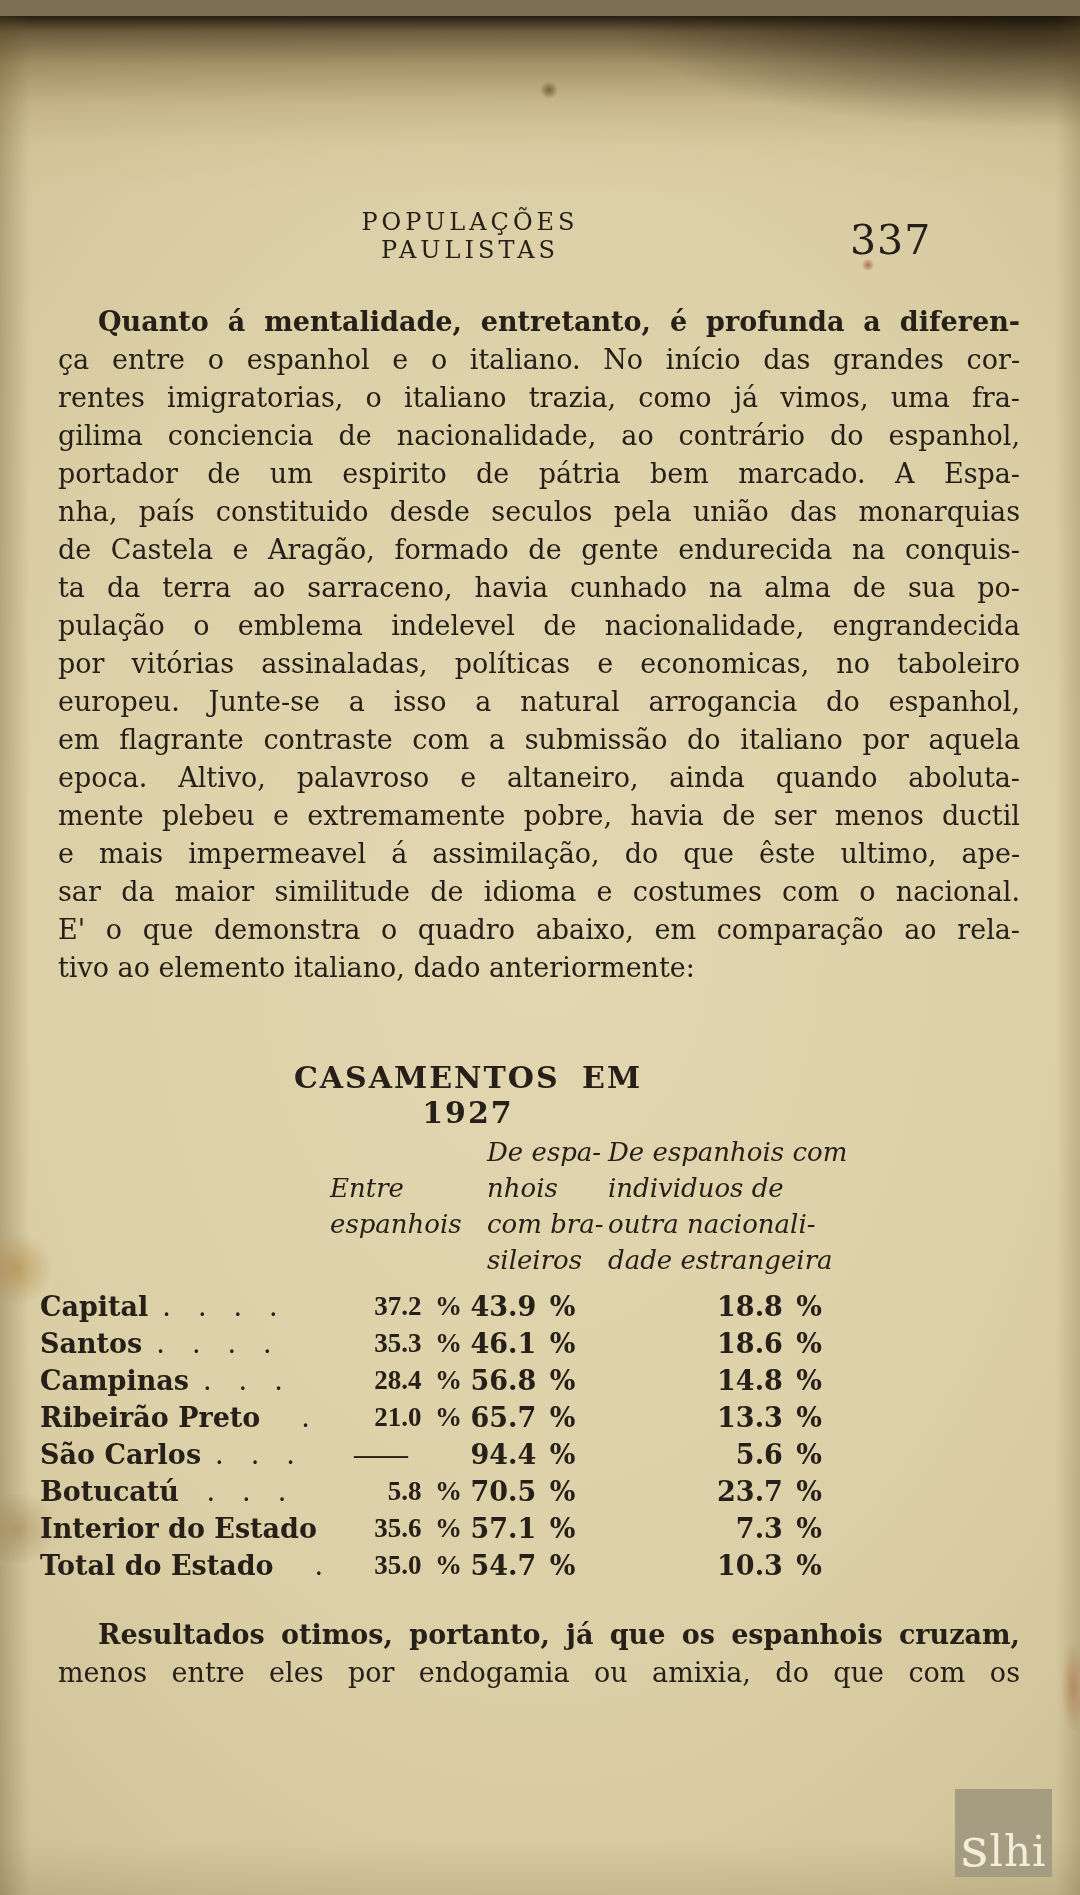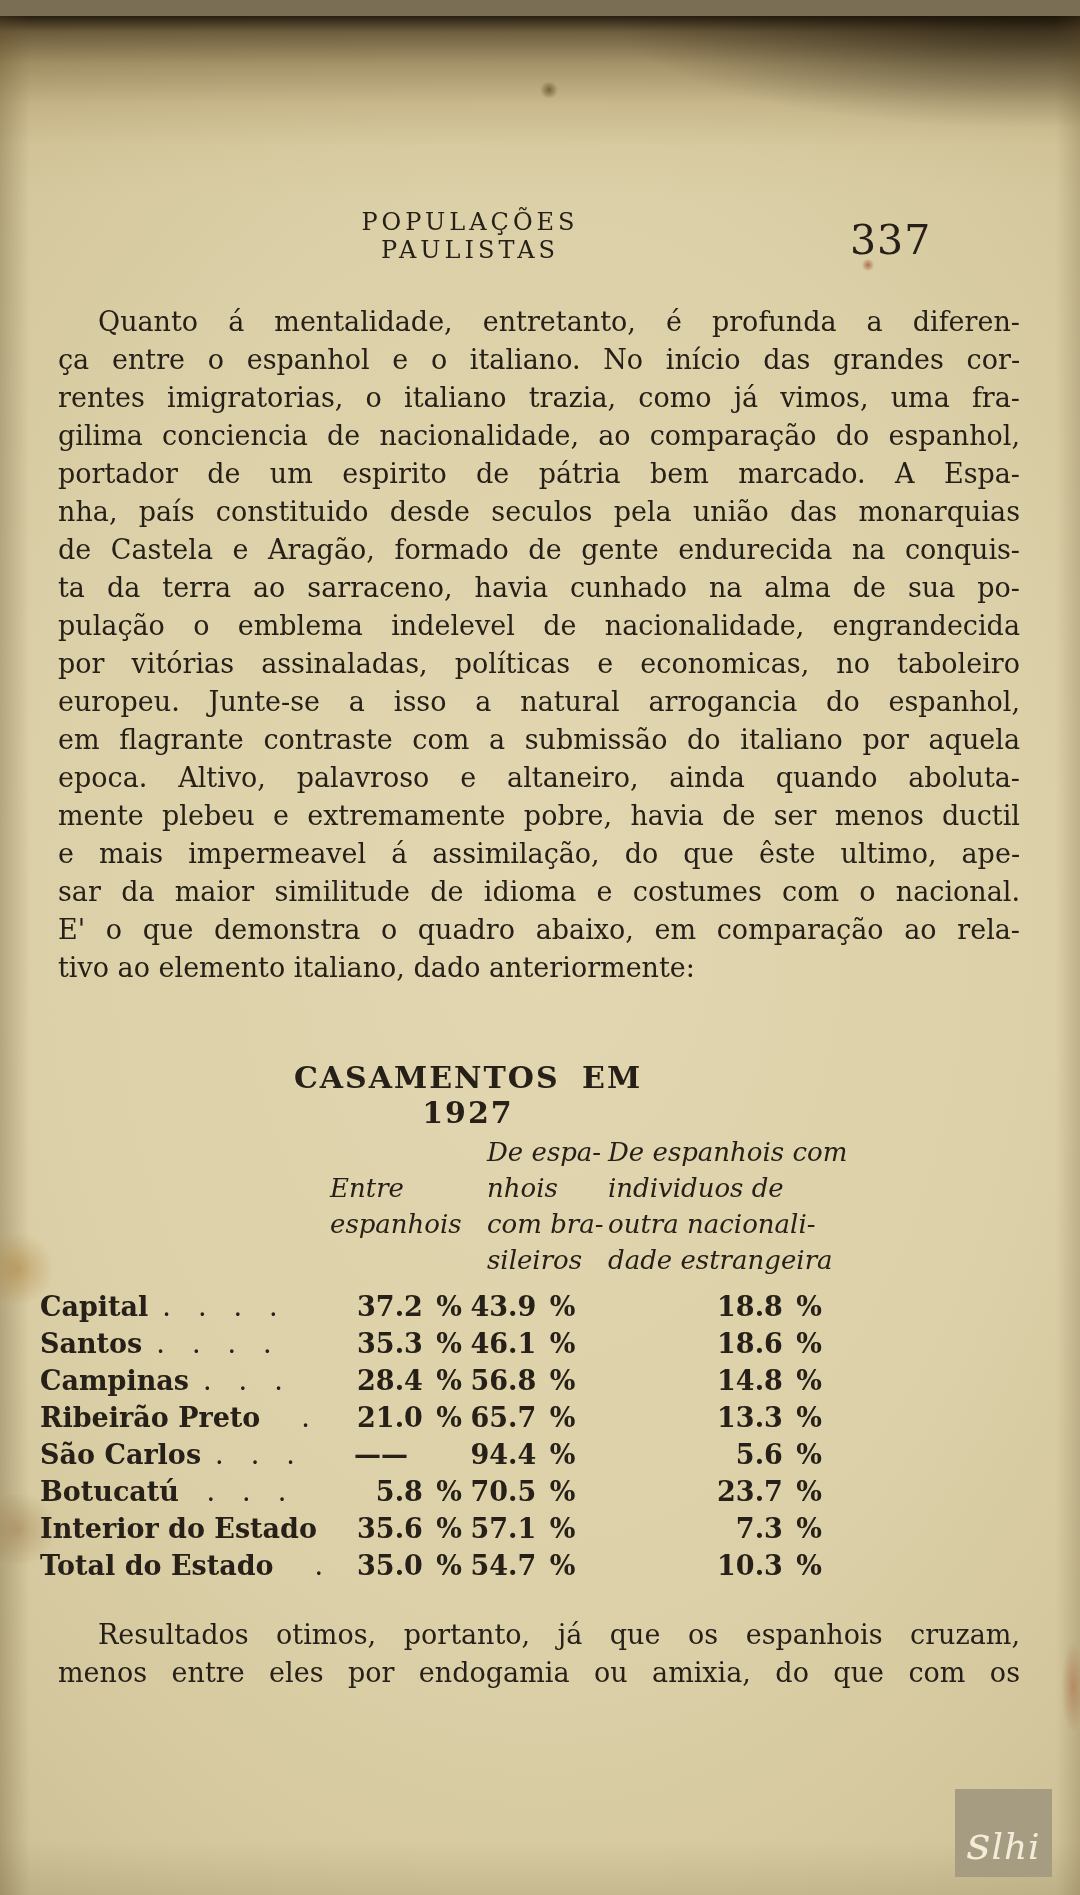--- a/index.html
+++ b/index.html
@@ -55,54 +55,54 @@
   .page-number{
     position:absolute;left:850px;top:200px;width:80px;
     font-size:41px;letter-spacing:1px;
   }
 
   
   .para{position:absolute;left:58px;width:962px;font-size:27px;line-height:38px;}
   .para1{top:287px;}
   .para2{top:1600px;}
   .line{text-align:justify;text-align-last:justify;}
-  .line.indent{text-indent:40px;}
+  .line.indent{text-indent:40px;font-weight:bold;}
   .line.flush{text-align:left;text-align-last:left;}
 
   
   .table-title{
     position:absolute;left:238px;top:1044px;width:460px;
     text-align:center;font-size:30px;font-weight:700;
     letter-spacing:2px;word-spacing:10px;
   }
   .thead{position:absolute;top:1118px;left:0;width:1080px;height:150px;
     font-style:italic;font-size:26px;line-height:36px;}
   .th{position:absolute;top:0;text-align:left;white-space:pre-line;}
   .th.c1{left:330px;width:160px;padding-top:36px;}
   .th.c2{left:487px;width:160px;}
   .th.c3{left:608px;width:270px;}
   .tbody{position:absolute;top:1272px;left:0;width:1080px;}
   .t-row{position:relative;height:37px;font-size:27px;line-height:37px;font-weight:700;}
   .t-row .c-label{position:absolute;left:40px;white-space:pre;text-align:right;}
   .t-row .c-leader{margin-left:14px;white-space:pre;font-weight:400;}
   .t-row .val{position:absolute;text-align:right;white-space:pre;}
-  .t-row .v1{left:318px;width:144px;}
+  .t-row .v1{left:318px;width:144px;font-family:Liberation Serif, serif;}
   .t-row .v2{left:467px;width:112px;text-align:center;}
   .t-row .v3{left:698px;width:124px;}
 
   
   .watermark{
     position:absolute;left:955px;top:1773px;width:97px;height:88px;
     background:#a59c82;
     display:flex;align-items:flex-end;justify-content:center;
   }
   .watermark-text{
     font-family:"DejaVu Serif","Liberation Serif",serif;
-    color:#f2ecda;font-size:36px;line-height:1;
-    padding-bottom:10px;letter-spacing:1px;font-style:italic;
+    color:#f2ecda;font-size:42px;line-height:1;
+    padding-bottom:2px;letter-spacing:1px;
   }
   .watermark-text::first-letter{font-size:1.3em;}
 </style>
 </head>
 <body>
 
 <div class="page">
 
   <div class="shade top"></div>
   <div class="shade top-right"></div>
@@ -115,21 +115,21 @@
   <div class="stain s4"></div>
   <div class="stain s5"></div>
 
   <div class="running-header-title">POPULAÇÕES PAULISTAS</div>
   <div class="page-number">337</div>
 
   <div class="para para1">
       <div class="line indent">Quanto á mentalidade, entretanto, é profunda a diferen-</div>
       <div class="line">ça entre o espanhol e o italiano.  No início das grandes cor-</div>
       <div class="line">rentes imigratorias, o italiano trazia, como já vimos, uma fra-</div>
-      <div class="line">gilima conciencia de nacionalidade, ao comparação do espanhol,</div>
+      <div class="line">gilima conciencia de nacionalidade, ao contrário do espanhol,</div>
       <div class="line">portador de um espirito de pátria bem marcado.  A Espa-</div>
       <div class="line">nha, país constituido desde seculos pela união das monarquias</div>
       <div class="line">de Castela e Aragão, formado de gente endurecida na conquis-</div>
       <div class="line">ta da terra ao sarraceno, havia cunhado na alma de sua po-</div>
       <div class="line">pulação o emblema indelevel de nacionalidade, engrandecida</div>
       <div class="line">por vitórias assinaladas, políticas e economicas, no taboleiro</div>
       <div class="line">europeu.  Junte-se a isso a natural arrogancia do espanhol,</div>
       <div class="line">em flagrante contraste com a submissão do italiano por aquela</div>
       <div class="line">epoca.  Altivo, palavroso e altaneiro, ainda quando aboluta-</div>
       <div class="line">mente plebeu e extremamente pobre, havia de ser menos ductil</div>

